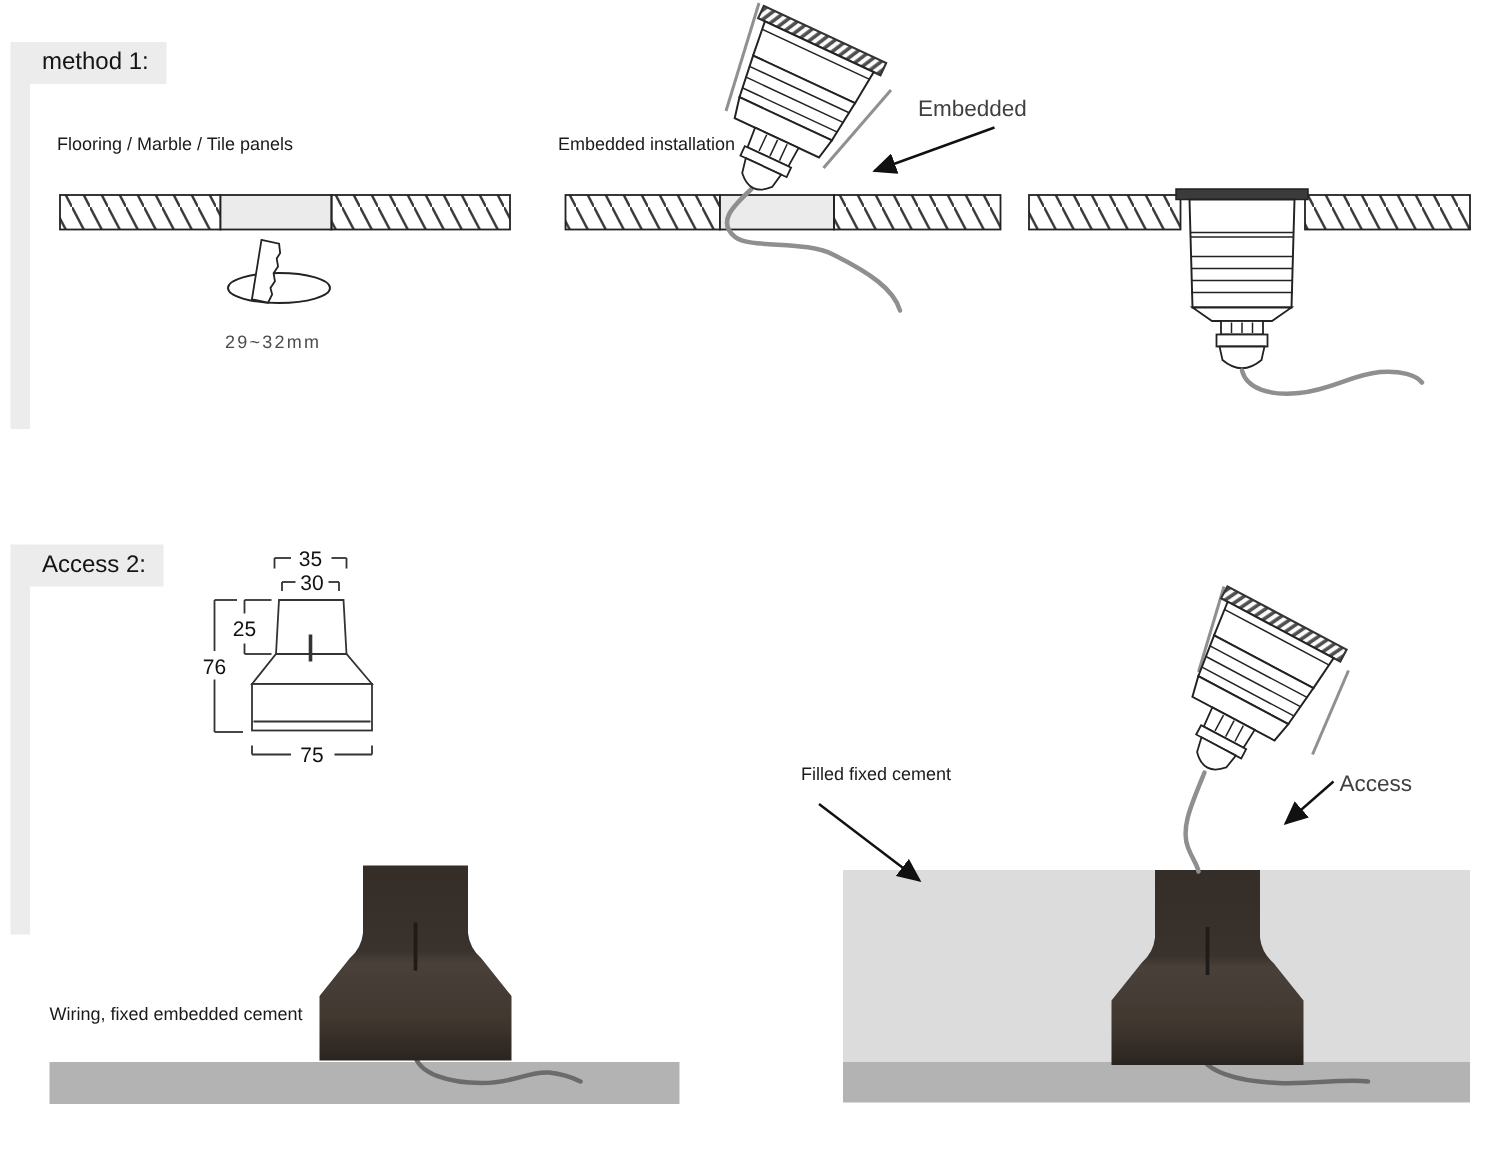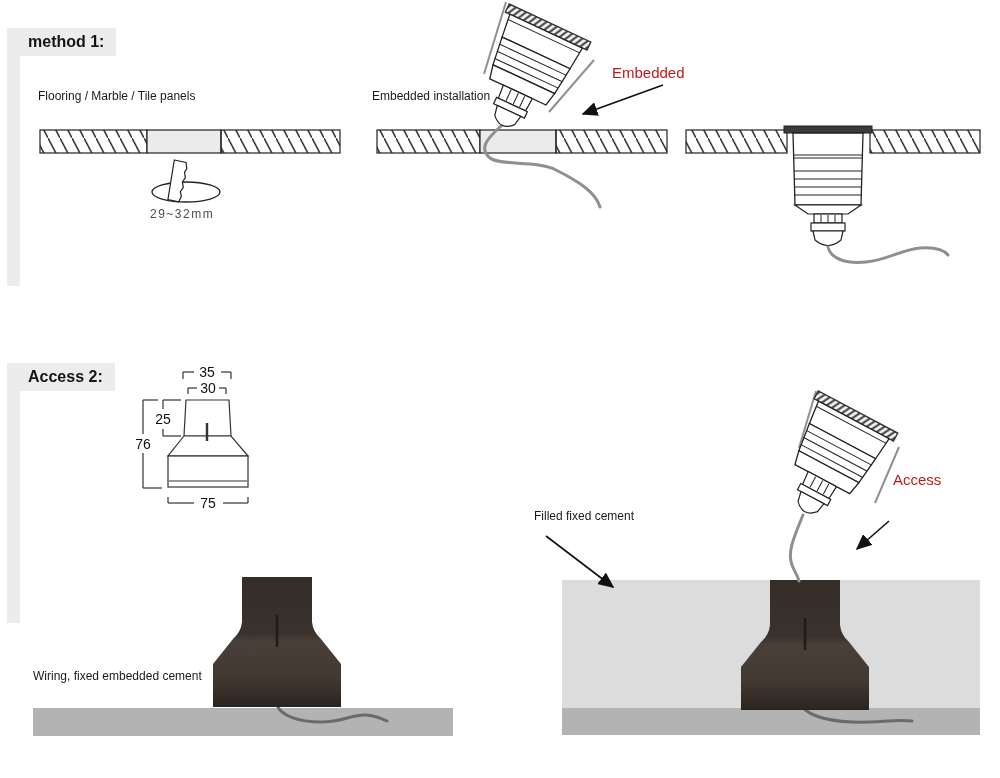--- a/index.html
+++ b/index.html
@@ -3,26 +3,26 @@
 <meta charset="utf-8">
 <style>
   html,body{margin:0;padding:0;background:#fff;}
   .canvas{
     position:relative;width:1000px;height:778px;background:#fff;overflow:hidden;
     font-family:"Liberation Sans","DejaVu Sans",sans-serif;color:#111;
   }
   .abs{position:absolute;}
   .label-box{
     background:#ececec;font-size:16px;color:#141414;
-    padding:5px 12px 5px 9px;white-space:nowrap;font-weight:bold;
+    padding:5px 12px 5px 9px;white-space:nowrap;
   }
   .vstrip{background:#ececec;}
   .caption{font-size:12px;color:#1a1a1a;white-space:nowrap;}
-  .caption.gray{color:#4d4d4d;letter-spacing:1.5px;}
-  .arrow-label{font-size:15px;color:#b91c1c;white-space:nowrap;}
+  .caption.gray{color:#4d4d4d;letter-spacing:1.5px;margin-top:14px;}
+  .arrow-label{font-size:15px;color:#404040;white-space:nowrap;}
   svg text{font-family:"Liberation Sans","DejaVu Sans",sans-serif;}
 </style>
 </head>
 <body>
 
 <div class="canvas">
 
   <svg class="abs" style="left:0;top:0" width="1000" height="778" viewBox="0 0 1000 778">
     <defs>
 
@@ -180,15 +180,15 @@
   <div class="abs caption gray" style="left:150px;top:207px">29~32mm</div>
   <div class="abs caption" style="left:372px;top:89px">Embedded installation</div>
   <div class="abs arrow-label" style="left:612px;top:64px">Embedded</div>
 
   <div class="abs vstrip" style="left:7px;top:363px;width:13px;height:260px"></div>
   <div class="abs label-box" style="left:19px;top:363px">
     <span>Access 2:</span>
   </div>
   <div class="abs caption" style="left:33px;top:669px">Wiring, fixed embedded cement</div>
   <div class="abs caption" style="left:534px;top:509px">Filled fixed cement</div>
-  <div class="abs arrow-label" style="left:893px;top:471px">Access</div>
+  <div class="abs arrow-label" style="left:893px;top:514px">Access</div>
 
 </div>
 
 </body></html>

